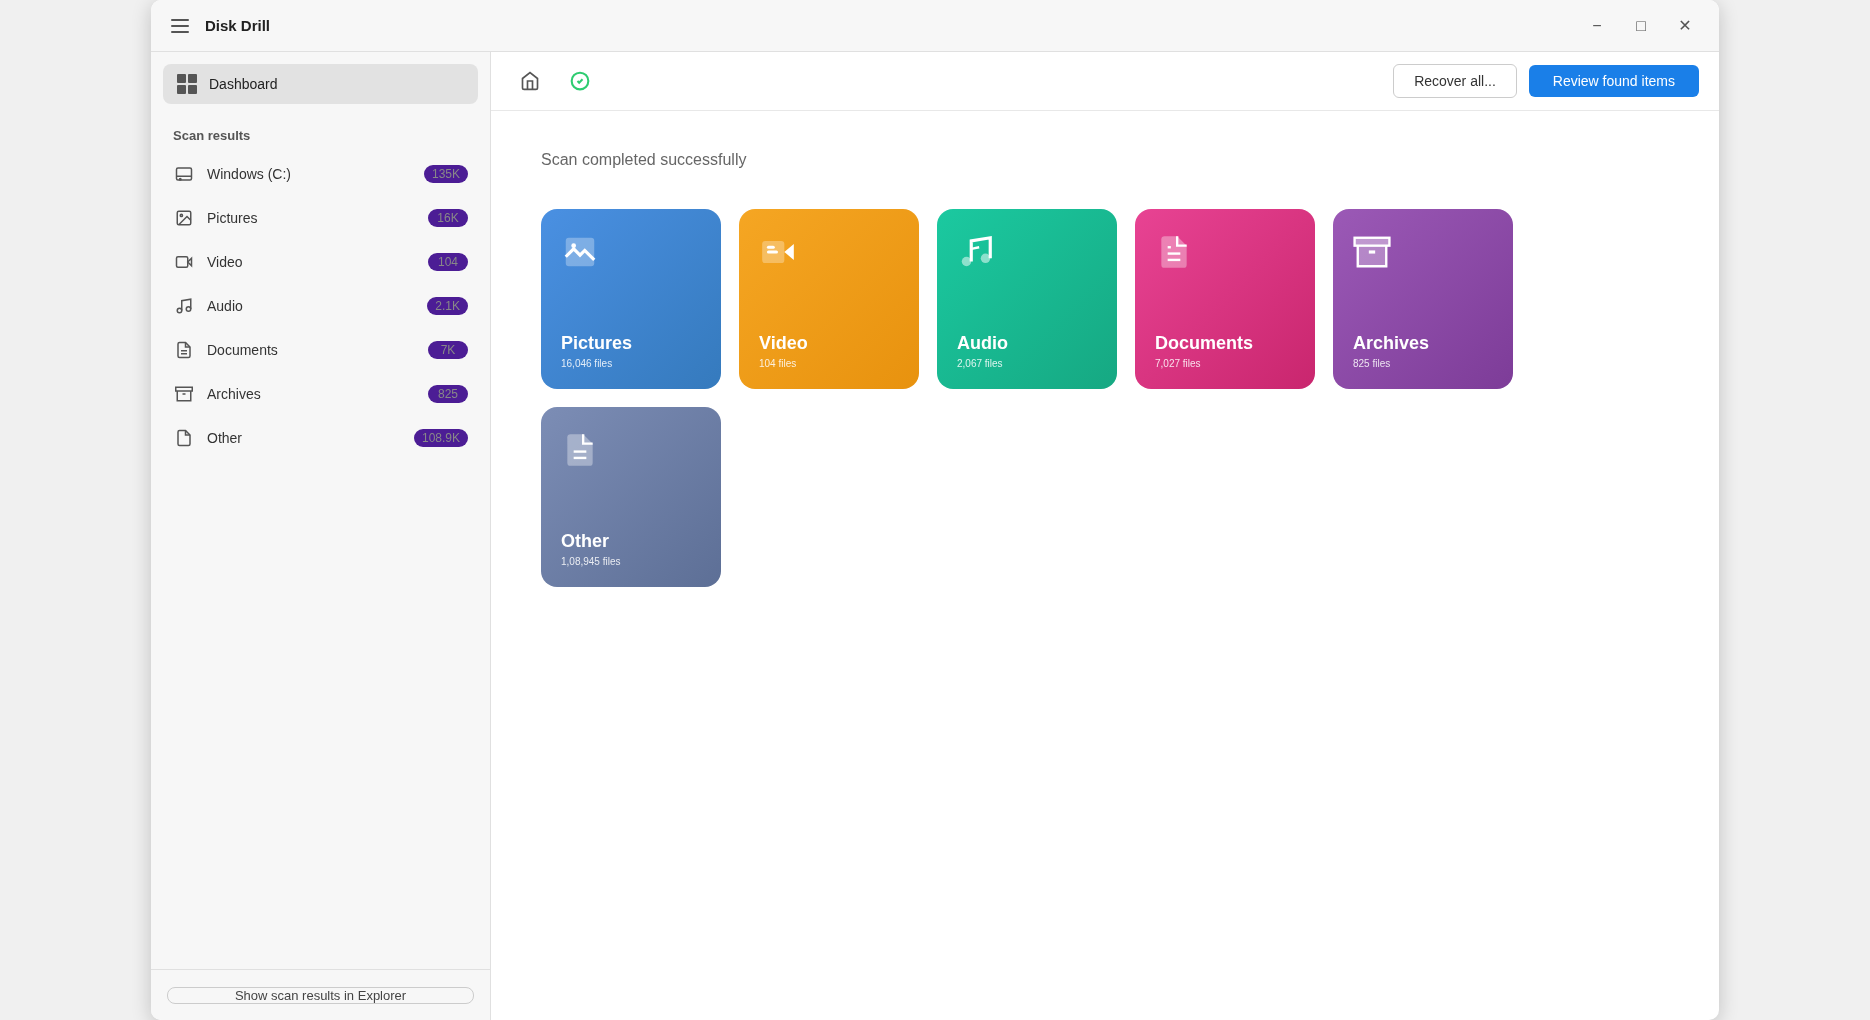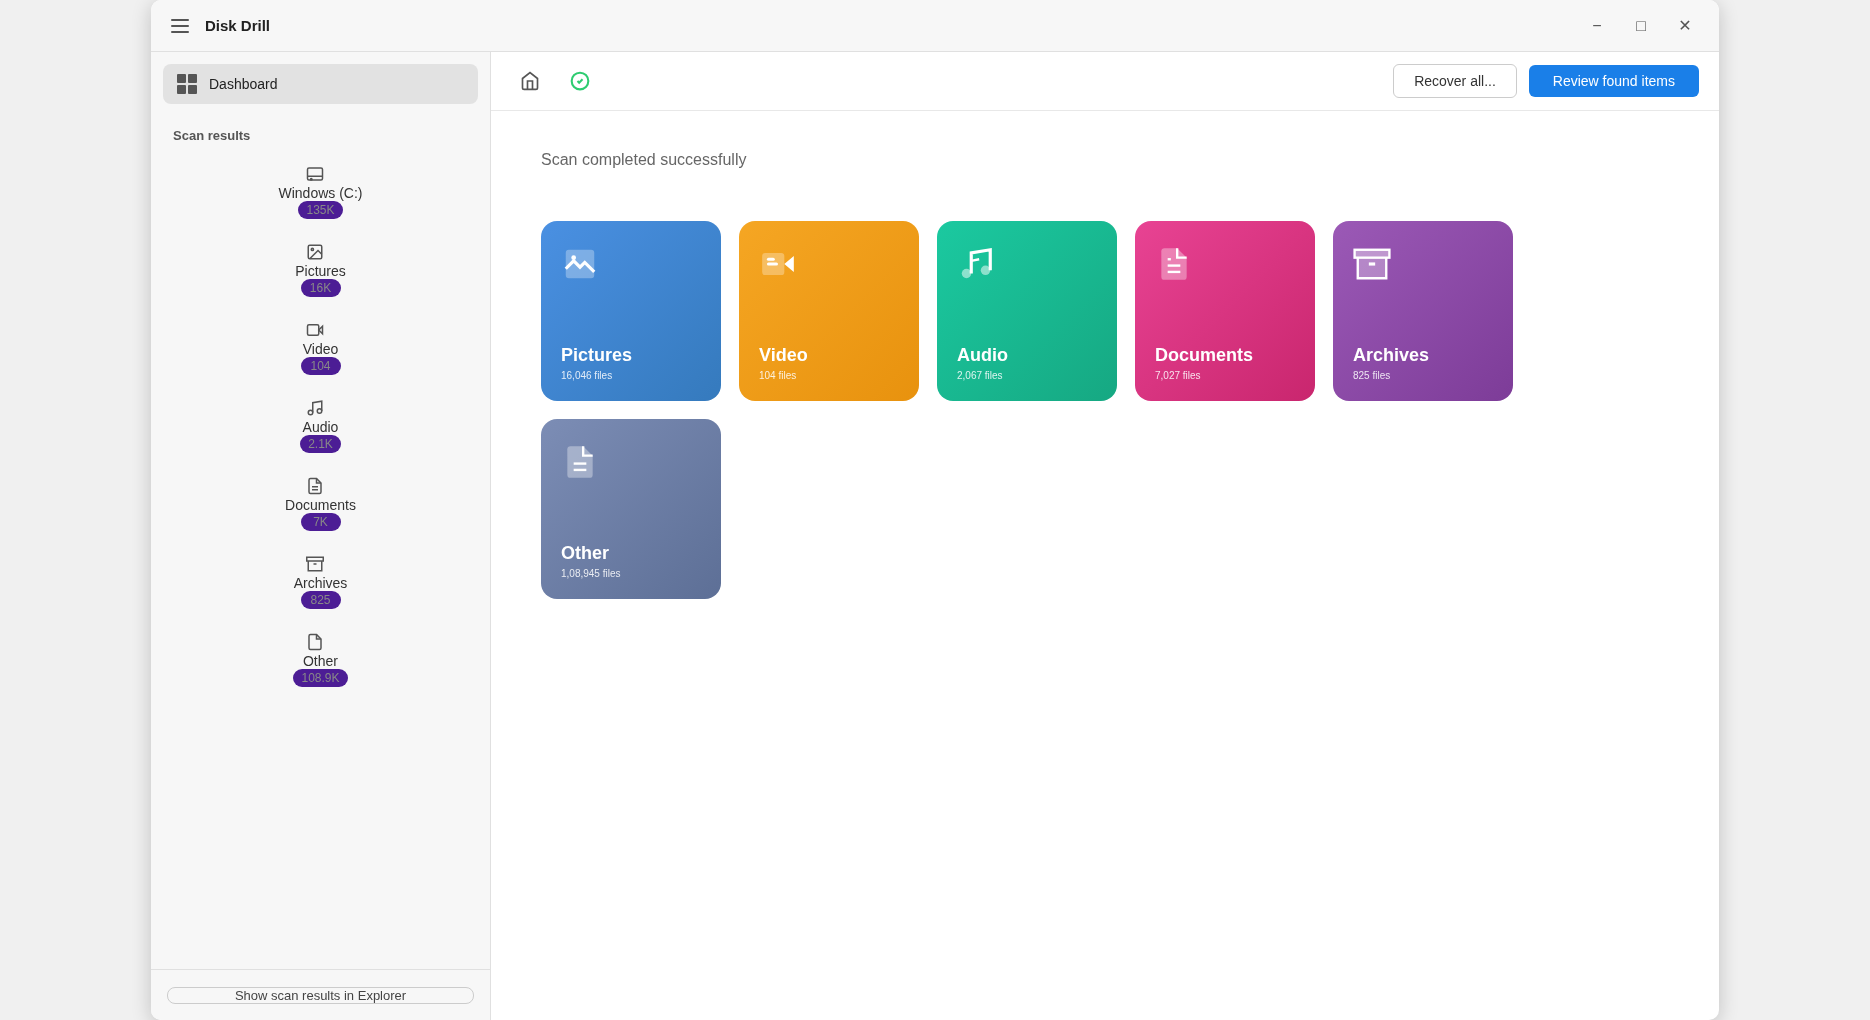--- a/index.html
+++ b/index.html
@@ -132,21 +132,20 @@
       overflow-y: auto;
       padding: 4px 8px;
     }
     .nav-item {
       display: flex;
       align-items: center;
       padding: 10px 14px;
       border-radius: 8px;
       cursor: pointer;
       margin-bottom: 2px;
-      flex-direction: column;
     }
     .nav-item-icon {
       width: 22px;
       height: 22px;
       margin-right: 12px;
       display: flex;
       align-items: center;
       justify-content: center;
       flex-shrink: 0;
     }
@@ -236,21 +235,21 @@
     }
     .found-title {
       font-size: 34px;
       font-weight: 700;
       color: #1a1a1a;
       margin-bottom: 8px;
     }
     .found-subtitle {
       font-size: 16px;
       color: #666;
-      margin-bottom: 52px;
+      margin-bottom: 40px;
     }
     .cards-grid {
       display: flex;
       gap: 18px;
       flex-wrap: wrap;
     }
     .category-card {
       width: 180px;
       height: 180px;
       border-radius: 16px;

